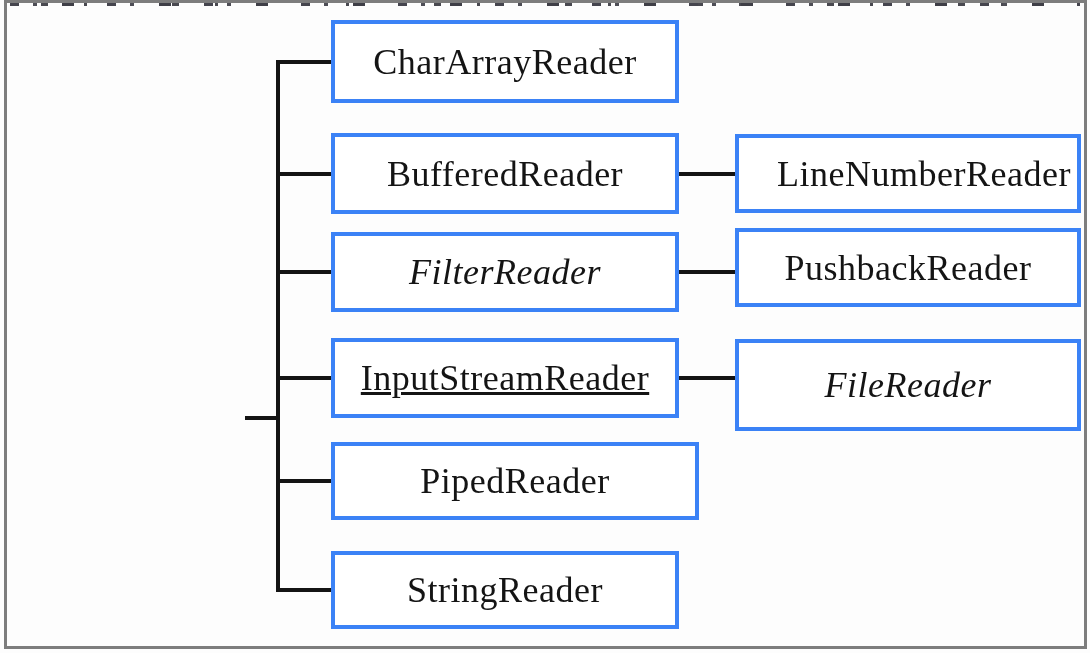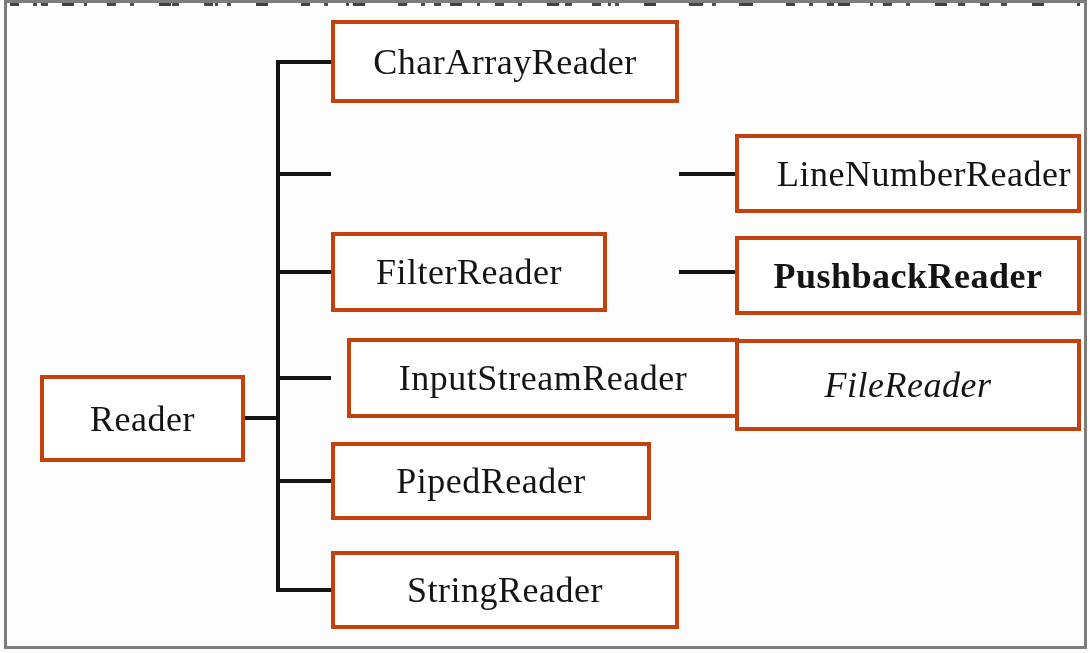--- a/index.html
+++ b/index.html
@@ -33,21 +33,21 @@
         #1f1f28 52px, #1f1f28 64px, transparent 64px, transparent 97px),
       repeating-linear-gradient(90deg,
         transparent 0px, transparent 31px, #2a2a33 31px, #2a2a33 38px,
         transparent 38px, transparent 74px, #2a2a33 74px, #2a2a33 77px,
         transparent 77px, transparent 131px);
     opacity: 0.85;
   }
   .node {
     position: absolute;
     box-sizing: border-box;
-    border: 4px solid #c2410c;
+    border: 4px solid #3b82f6;
     background: #ffffff;
     display: flex;
     align-items: center;
     justify-content: center;
     font-size: 36px;
     color: #141414;
     letter-spacing: 0.5px;
     white-space: nowrap;
   }
   .line {
@@ -55,25 +55,25 @@
     background: #141414;
   }
   .h-line { height: 4px; }
   .v-line { width: 4px; }
 
   
   .n-reader        { left: 40px;  top: 375px; width: 205px; height: 87px; }
   .n-char-array    { left: 331px; top: 20px;  width: 348px; height: 83px; }
   .n-buffered      { left: 331px; top: 133px; width: 348px; height: 81px; }
   .n-line-number   { left: 735px; top: 134px; width: 346px; height: 79px; padding-left: 32px; }
-  .n-filter        { left: 331px; top: 232px; width: 276px; height: 80px; }
-  .n-pushback      { left: 735px; top: 236px; width: 346px; height: 79px; font-weight: bold; }
-  .n-input-stream  { left: 347px; top: 338px; width: 392px; height: 80px; }
+  .n-filter        { left: 331px; top: 232px; width: 348px; height: 80px; font-style: italic; }
+  .n-pushback      { left: 735px; top: 228px; width: 346px; height: 79px; }
+  .n-input-stream  { left: 331px; top: 338px; width: 348px; height: 80px; text-decoration: underline; }
   .n-file          { left: 735px; top: 339px; width: 346px; height: 92px; font-style: italic; }
-  .n-piped         { left: 331px; top: 442px; width: 320px; height: 78px; }
+  .n-piped         { left: 331px; top: 442px; width: 368px; height: 78px; }
   .n-string        { left: 331px; top: 551px; width: 348px; height: 78px; font-family: Liberation Serif, serif; }
 
   
   .l-trunk         { left: 276px; top: 60px;  height: 532px; }
   .l-reader-out    { left: 245px; top: 416px; width: 35px; }
   .l-br-char       { left: 276px; top: 60px;  width: 55px; }
   .l-br-buffered   { left: 276px; top: 172px; width: 55px; }
   .l-br-filter     { left: 276px; top: 270px; width: 55px; }
   .l-br-input      { left: 276px; top: 376px; width: 55px; }
   .l-br-piped      { left: 276px; top: 479px; width: 55px; }
@@ -94,22 +94,22 @@
   <div class="line h-line l-br-char       "></div>
   <div class="line h-line l-br-buffered"></div>
   <div class="line h-line l-br-filter"></div>
   <div class="line h-line l-br-input"></div>
   <div class="line h-line l-br-piped"></div>
   <div class="line h-line l-br-string"></div>
   <div class="line h-line l-buf-linenum"></div>
   <div class="line h-line l-fil-pushback"></div>
   <div class="line h-line l-inp-file"></div>
 
-  <div class="node n-reader">Reader</div>
   <div class="node n-char-array">CharArrayReader</div>
+  <div class="node n-buffered">BufferedReader</div>
   <div class="node n-line-number">LineNumberReader</div>
   <div class="node n-filter">FilterReader</div>
   <div class="node n-pushback">PushbackReader</div>
   <div class="node n-input-stream">InputStreamReader</div>
   <div class="node n-file">FileReader</div>
   <div class="node n-piped">PipedReader</div>
   <div class="node n-string">StringReader</div>
 
   <div class="frame"></div>
 </div>

